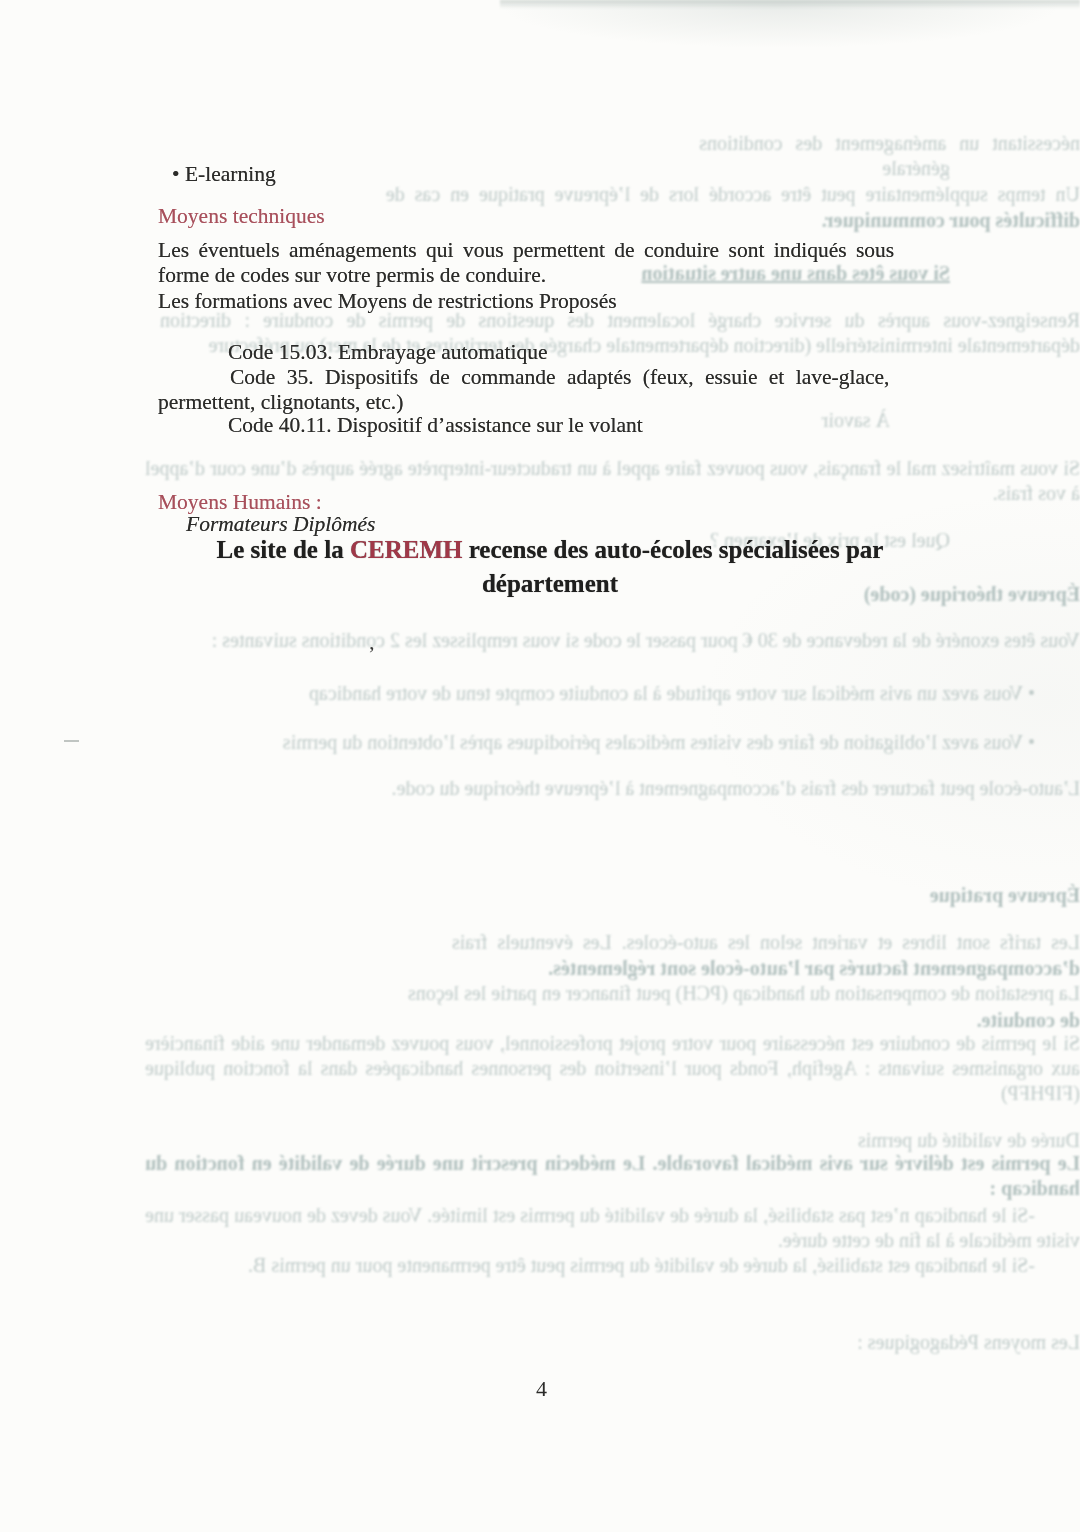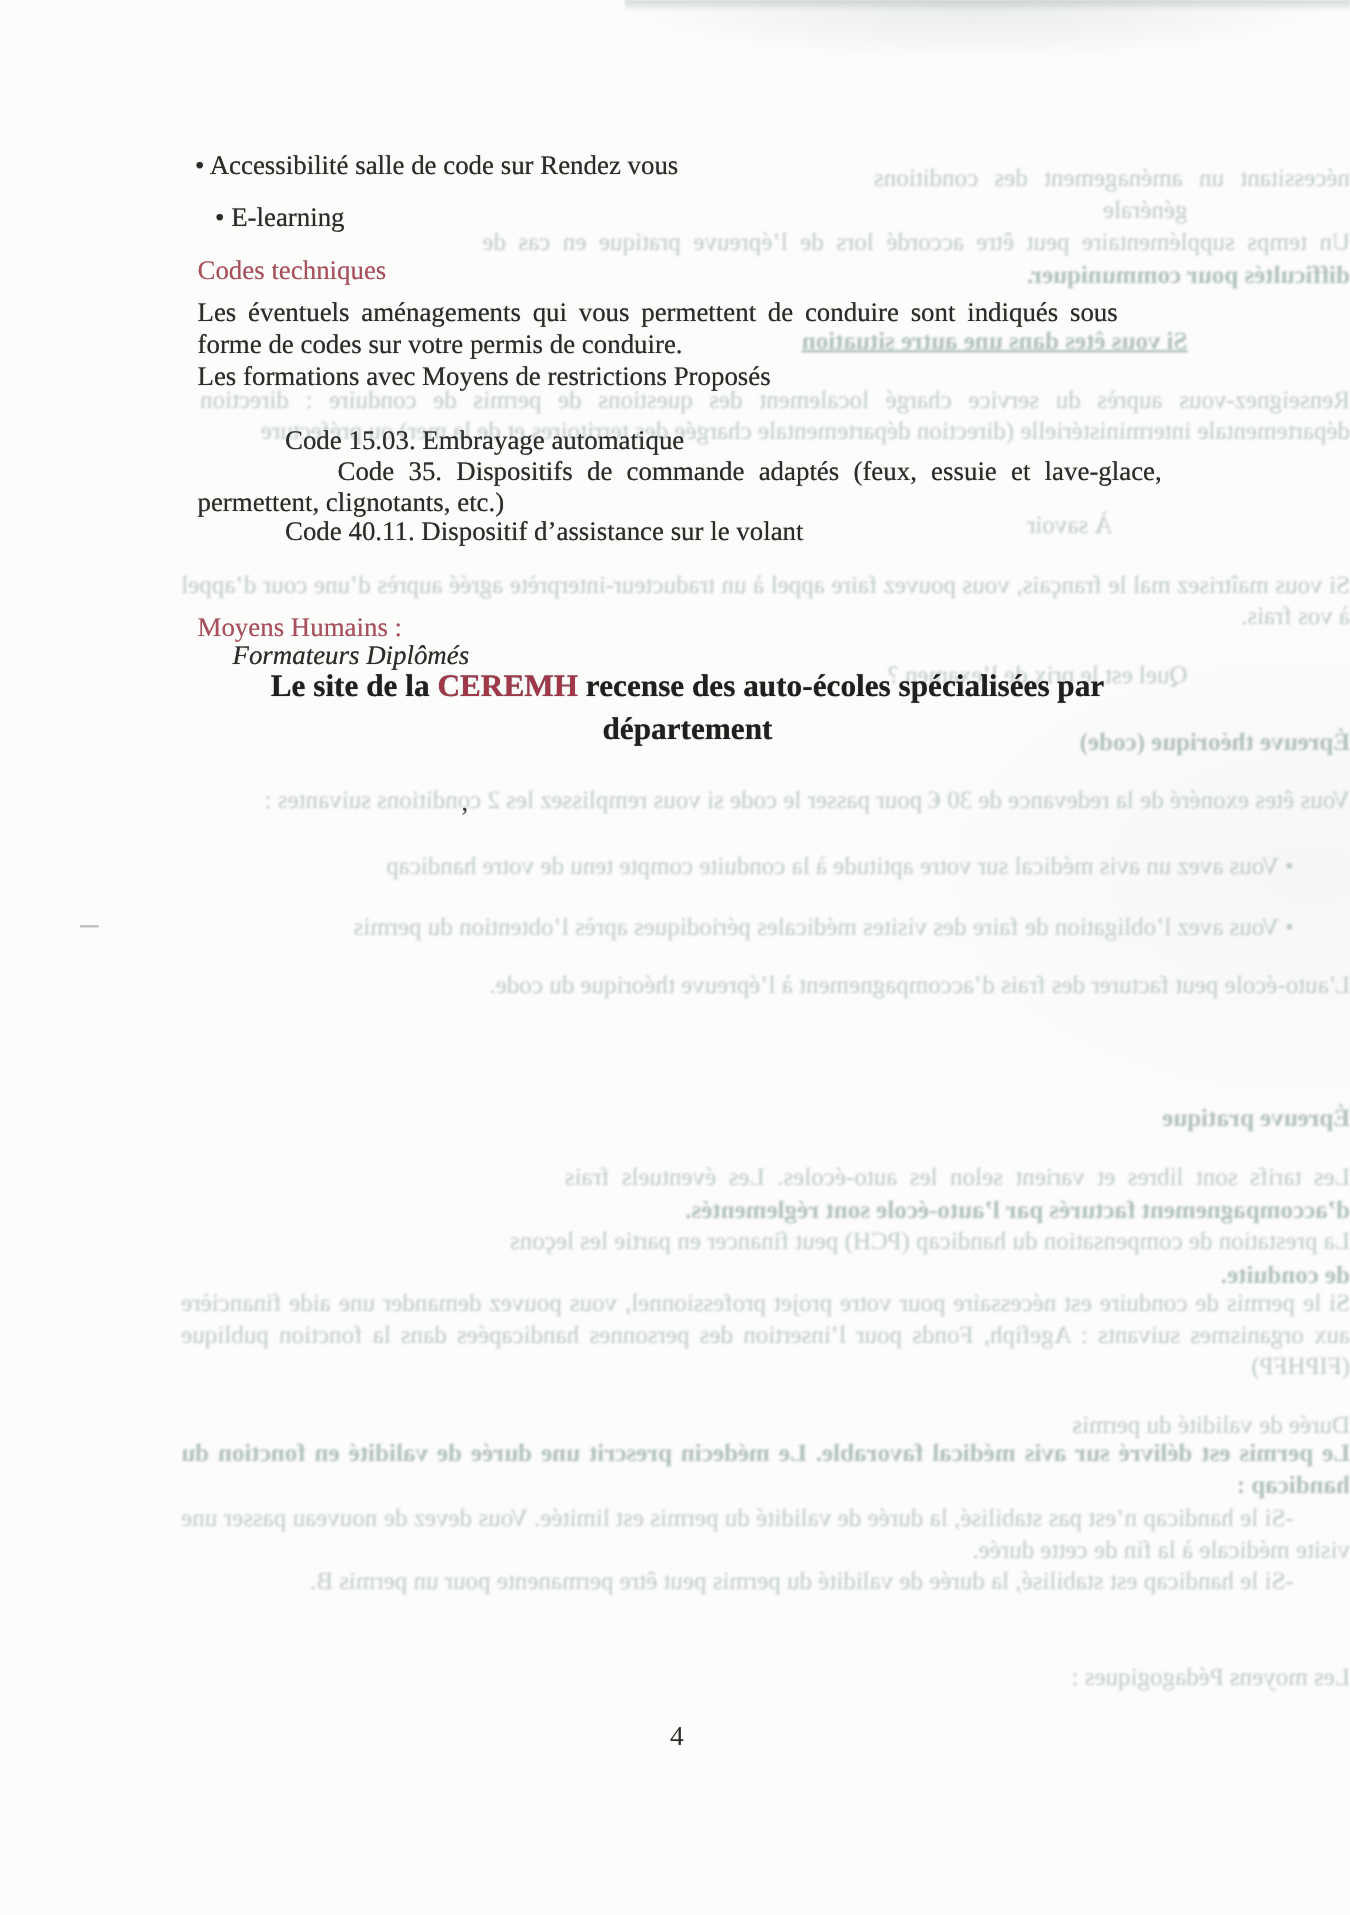--- a/index.html
+++ b/index.html
@@ -27,21 +27,21 @@
     white-space:nowrap;
   }
   .red{color:#a8505c;text-shadow:0 0 .5px rgba(168,80,92,.6);}
   .brand{color:#a03848;font-weight:bold;}
   .hline{
     position:absolute;left:158px;width:784px;
     text-align:center;font-weight:bold;font-size:25px;
     color:#1f1f1e;text-shadow:0 0 .7px rgba(31,31,30,.75);
   }
   .ws4{word-spacing:4px;}
-  .ws6{word-spacing:6px;margin-left:40px;}
+  .ws6{word-spacing:6px;}
   
   .bleed{
     position:absolute;left:145px;top:0;width:935px;height:1532px;
     transform:scaleX(-1);
     filter:blur(1.05px);
     opacity:.9;
     overflow:hidden;
     pointer-events:none;
   }
   .g{
@@ -104,24 +104,23 @@
     <div class="g" style="top:981px;left:0;">La prestation de compensation du handicap (PCH) peut financer en partie les leçons</div>
     <div class="g gb" style="top:1008px;left:0;">de conduite.</div>
     <div class="g gj" style="top:1031px;left:0;">Si le permis de conduire est nécessaire pour votre projet professionnel, vous pouvez demander une aide financière aux organismes suivants : Agefiph, Fonds pour l’insertion des personnes handicapées dans la fonction publique (FIPHFP)</div>
     <div class="g" style="top:1128px;left:0;">Durée de validité du permis</div>
     <div class="g gj gb" style="top:1151px;left:0;">Le permis est délivré sur avis médical favorable. Le médecin prescrit une durée de validité en fonction du handicap :</div>
     <div class="g gj ind" style="top:1203px;left:0;">-Si le handicap n’est pas stabilisé, la durée de validité du permis est limitée. Vous devez de nouveau passer une visite médicale à la fin de cette durée.</div>
     <div class="g gj w850 ind" style="top:1253px;left:0;">-Si le handicap est stabilisé, la durée de validité du permis peut être permanente pour un permis B.</div>
     <div class="g" style="top:1330px;left:0;">Les moyens Pédagogiques :</div>
   </div>
 
-  <div class="f" style="top:120px;left:156px;">• Accessibilité salle de code sur Rendez vous</div>
   <div class="f" style="top:162px;left:172px;">• E-learning</div>
 
-  <div class="f red" style="top:204px;left:158px;">Codes techniques</div>
+  <div class="f red" style="top:204px;left:158px;">Moyens techniques</div>
 
   <div class="f" style="top:263px;left:158px;">forme de codes sur votre permis de conduire.</div>
   <div class="f ws4" style="top:238px;left:158px;">Les éventuels aménagements qui vous permettent de conduire sont indiqués sous</div>
   <div class="f" style="top:289px;left:158px;">Les formations avec Moyens de restrictions Proposés</div>
 
   <div class="f" style="top:340px;left:228px;">Code 15.03. Embrayage automatique</div>
   <div class="f ws6" style="top:365px;left:230px;">Code 35. Dispositifs de commande adaptés (feux, essuie et lave-glace,</div>
   <div class="f" style="top:390px;left:158px;">permettent, clignotants, etc.)</div>
   <div class="f" style="top:413px;left:228px;">Code 40.11. Dispositif d’assistance sur le volant</div>
 

